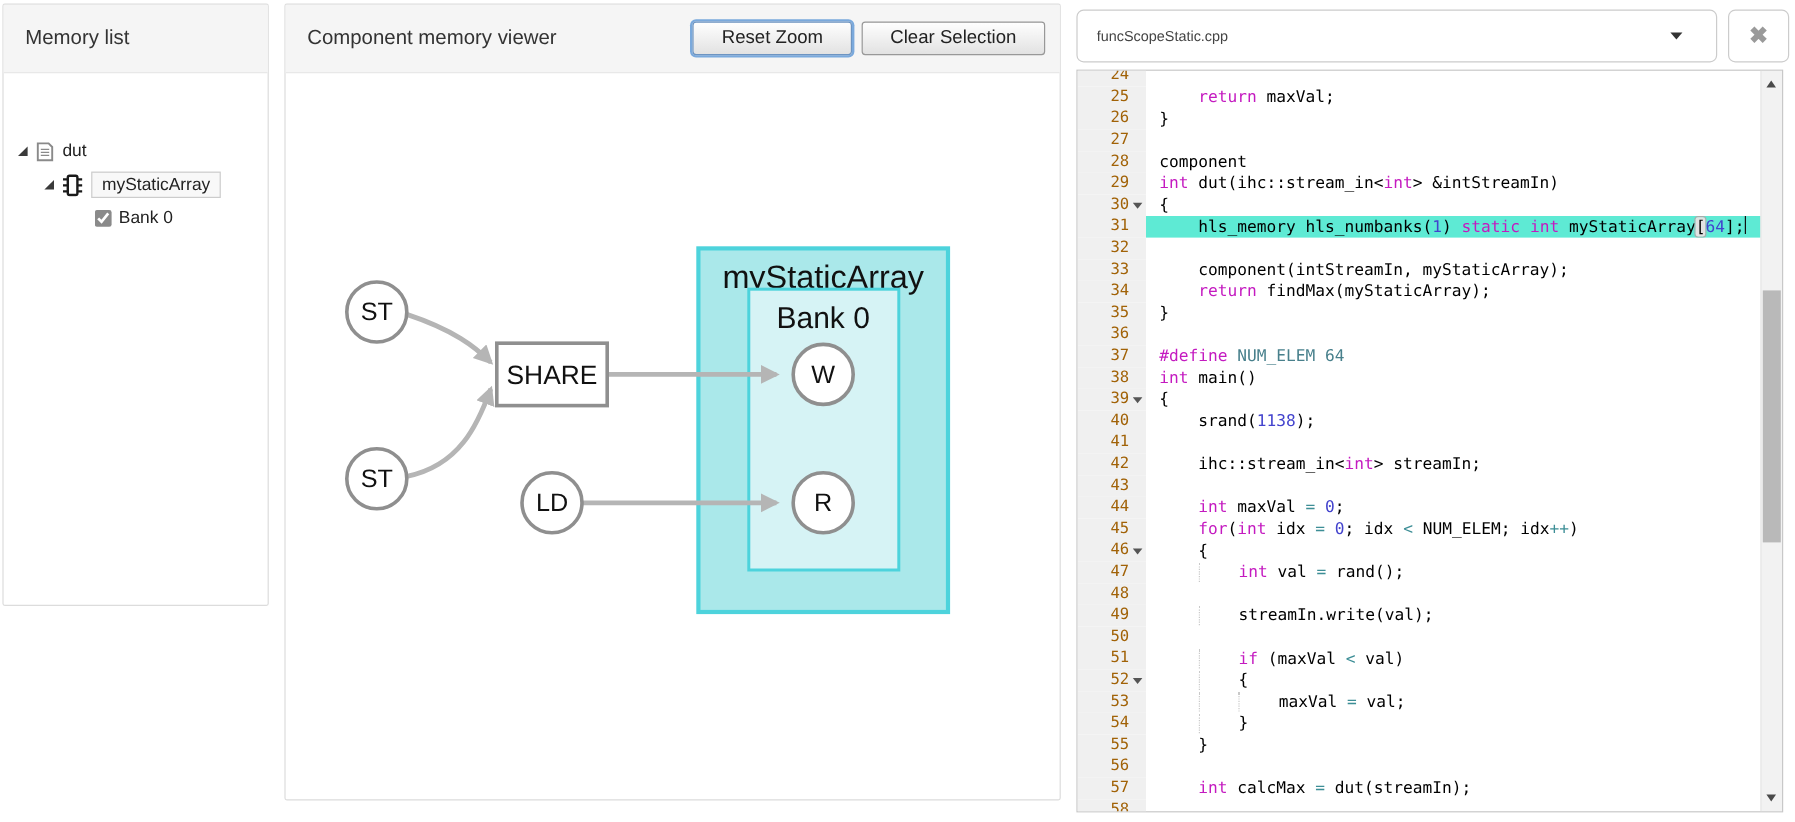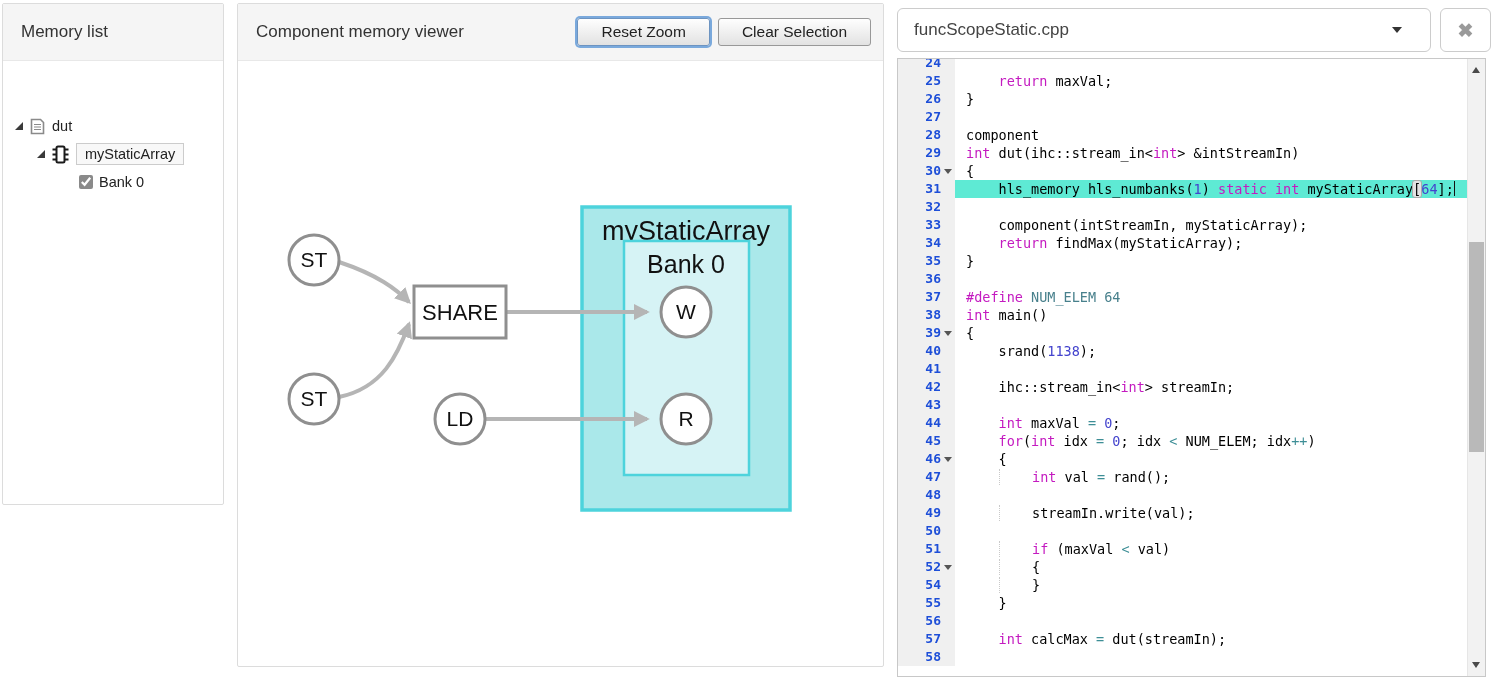--- a/index.html
+++ b/index.html
@@ -24,36 +24,36 @@
 
   
   .hbtn{font-family:inherit;font-size:15.5px;color:#222;padding:4px 23px;border:1px solid #989898;border-radius:3px;
         background:linear-gradient(#fefefe,#e2e2e2);cursor:pointer;}
   #reset-zoom-btn{border-color:#6d94c1;box-shadow:0 0 0 2px #7aa9dc;margin-right:8px;}
   #viewer-title{flex:1;}
   #diagram-svg{position:absolute;left:0;top:57px;width:645px;height:618px;}
 
   
   #file-select{position:absolute;left:897px;top:8px;width:534px;height:44px;border:1px solid #ccc;border-radius:6px;
-               background:#fff;display:flex;align-items:center;padding:0 16px;font-size:17px;color:#444;
+               background:#fff;display:flex;align-items:center;padding:0 16px;font-size:12px;color:#444;
                box-sizing:border-box;cursor:pointer;}
   #file-caret{margin-left:auto;margin-right:12px;width:0;height:0;border-left:5px solid transparent;
               border-right:5px solid transparent;border-top:6px solid #333;}
   #close-btn{position:absolute;left:1440px;top:8px;width:51px;height:44px;border:1px solid #ccc;border-radius:6px;
              background:#fff;display:flex;align-items:center;justify-content:center;color:#9a9a9a;font-size:19px;
              font-weight:bold;box-sizing:border-box;cursor:pointer;}
 
   
   #code-panel{position:absolute;left:897px;top:58px;width:589px;height:619px;border:1px solid #c8c8c8;
               box-sizing:border-box;background:#fff;overflow:hidden;
               font-family:"DejaVu Sans Mono","Liberation Mono",monospace;font-size:13.5px;}
   #code-lines{margin-top:-5px;}
   .cl{display:flex;height:18px;line-height:18px;white-space:pre;}
   .gut{flex:none;width:57px;background:#f0f0f0;display:flex;justify-content:flex-end;align-items:center;}
-  .num{font-size:13px;color:#1d4ed8;font-weight:bold;}
+  .num{font-size:13px;color:#a16207;}
   .foldbox{width:14px;display:flex;justify-content:center;align-items:center;flex:none;}
   .fold{width:0;height:0;border-left:4px solid transparent;border-right:4px solid transparent;border-top:5px solid #555;}
   .codebody{flex:1;padding-left:11px;color:#000;}
   .cl.hl .codebody{background:#5eead4;}
   .tk-k{color:var(--kw);}
   .tk-n{color:var(--num);}
   .tk-o{color:var(--op);}
   .tk-d{color:var(--def);}
   .tk-bh{background:#e2e2e2;box-shadow:0 0 0 1px #ababab;border-radius:2px;}
   .ig{border-left:1px dotted #c9c9c9;}
@@ -177,20 +177,21 @@
       <div class="cl"><div class="gut"><span class="num">43</span><span class="foldbox"></span></div><div class="codebody"></div></div>
       <div class="cl"><div class="gut"><span class="num">44</span><span class="foldbox"></span></div><div class="codebody">    <span class="tk-k">int</span><span> maxVal </span><span class="tk-o">=</span><span> </span><span class="tk-n">0</span><span>;</span></div></div>
       <div class="cl"><div class="gut"><span class="num">45</span><span class="foldbox"></span></div><div class="codebody">    <span class="tk-k">for</span><span>(</span><span class="tk-k">int</span><span> idx </span><span class="tk-o">=</span><span> </span><span class="tk-n">0</span><span>; idx </span><span class="tk-o">&lt;</span><span> NUM_ELEM; idx</span><span class="tk-o">++</span><span>)</span></div></div>
       <div class="cl"><div class="gut"><span class="num">46</span><span class="foldbox"><span class="fold"></span></span></div><div class="codebody">    <span>{</span></div></div>
       <div class="cl"><div class="gut"><span class="num">47</span><span class="foldbox"></span></div><div class="codebody">    <span class="ig">    </span><span class="tk-k">int</span><span> val </span><span class="tk-o">=</span><span> rand();</span></div></div>
       <div class="cl"><div class="gut"><span class="num">48</span><span class="foldbox"></span></div><div class="codebody"></div></div>
       <div class="cl"><div class="gut"><span class="num">49</span><span class="foldbox"></span></div><div class="codebody">    <span class="ig">    </span><span>streamIn.write(val);</span></div></div>
       <div class="cl"><div class="gut"><span class="num">50</span><span class="foldbox"></span></div><div class="codebody"></div></div>
       <div class="cl"><div class="gut"><span class="num">51</span><span class="foldbox"></span></div><div class="codebody">    <span class="ig">    </span><span class="tk-k">if</span><span> (maxVal </span><span class="tk-o">&lt;</span><span> val)</span></div></div>
       <div class="cl"><div class="gut"><span class="num">52</span><span class="foldbox"><span class="fold"></span></span></div><div class="codebody">    <span class="ig">    </span><span>{</span></div></div>
+      <div class="cl"><div class="gut"><span class="num">53</span><span class="foldbox"></span></div><div class="codebody">    <span class="ig">    </span><span class="ig">    </span><span>maxVal </span><span class="tk-o">=</span><span> val;</span></div></div>
       <div class="cl"><div class="gut"><span class="num">54</span><span class="foldbox"></span></div><div class="codebody">    <span class="ig">    </span><span>}</span></div></div>
       <div class="cl"><div class="gut"><span class="num">55</span><span class="foldbox"></span></div><div class="codebody">    <span>}</span></div></div>
       <div class="cl"><div class="gut"><span class="num">56</span><span class="foldbox"></span></div><div class="codebody"></div></div>
       <div class="cl"><div class="gut"><span class="num">57</span><span class="foldbox"></span></div><div class="codebody">    <span class="tk-k">int</span><span> calcMax </span><span class="tk-o">=</span><span> dut(streamIn);</span></div></div>
       <div class="cl"><div class="gut"><span class="num">58</span><span class="foldbox"></span></div><div class="codebody"></div></div>
     </div>
   <div id="vscroll">
     <div class="sarrow" id="scroll-up"></div>
     <div id="scroll-thumb"></div>
     <div class="sarrow" id="scroll-down"></div>

